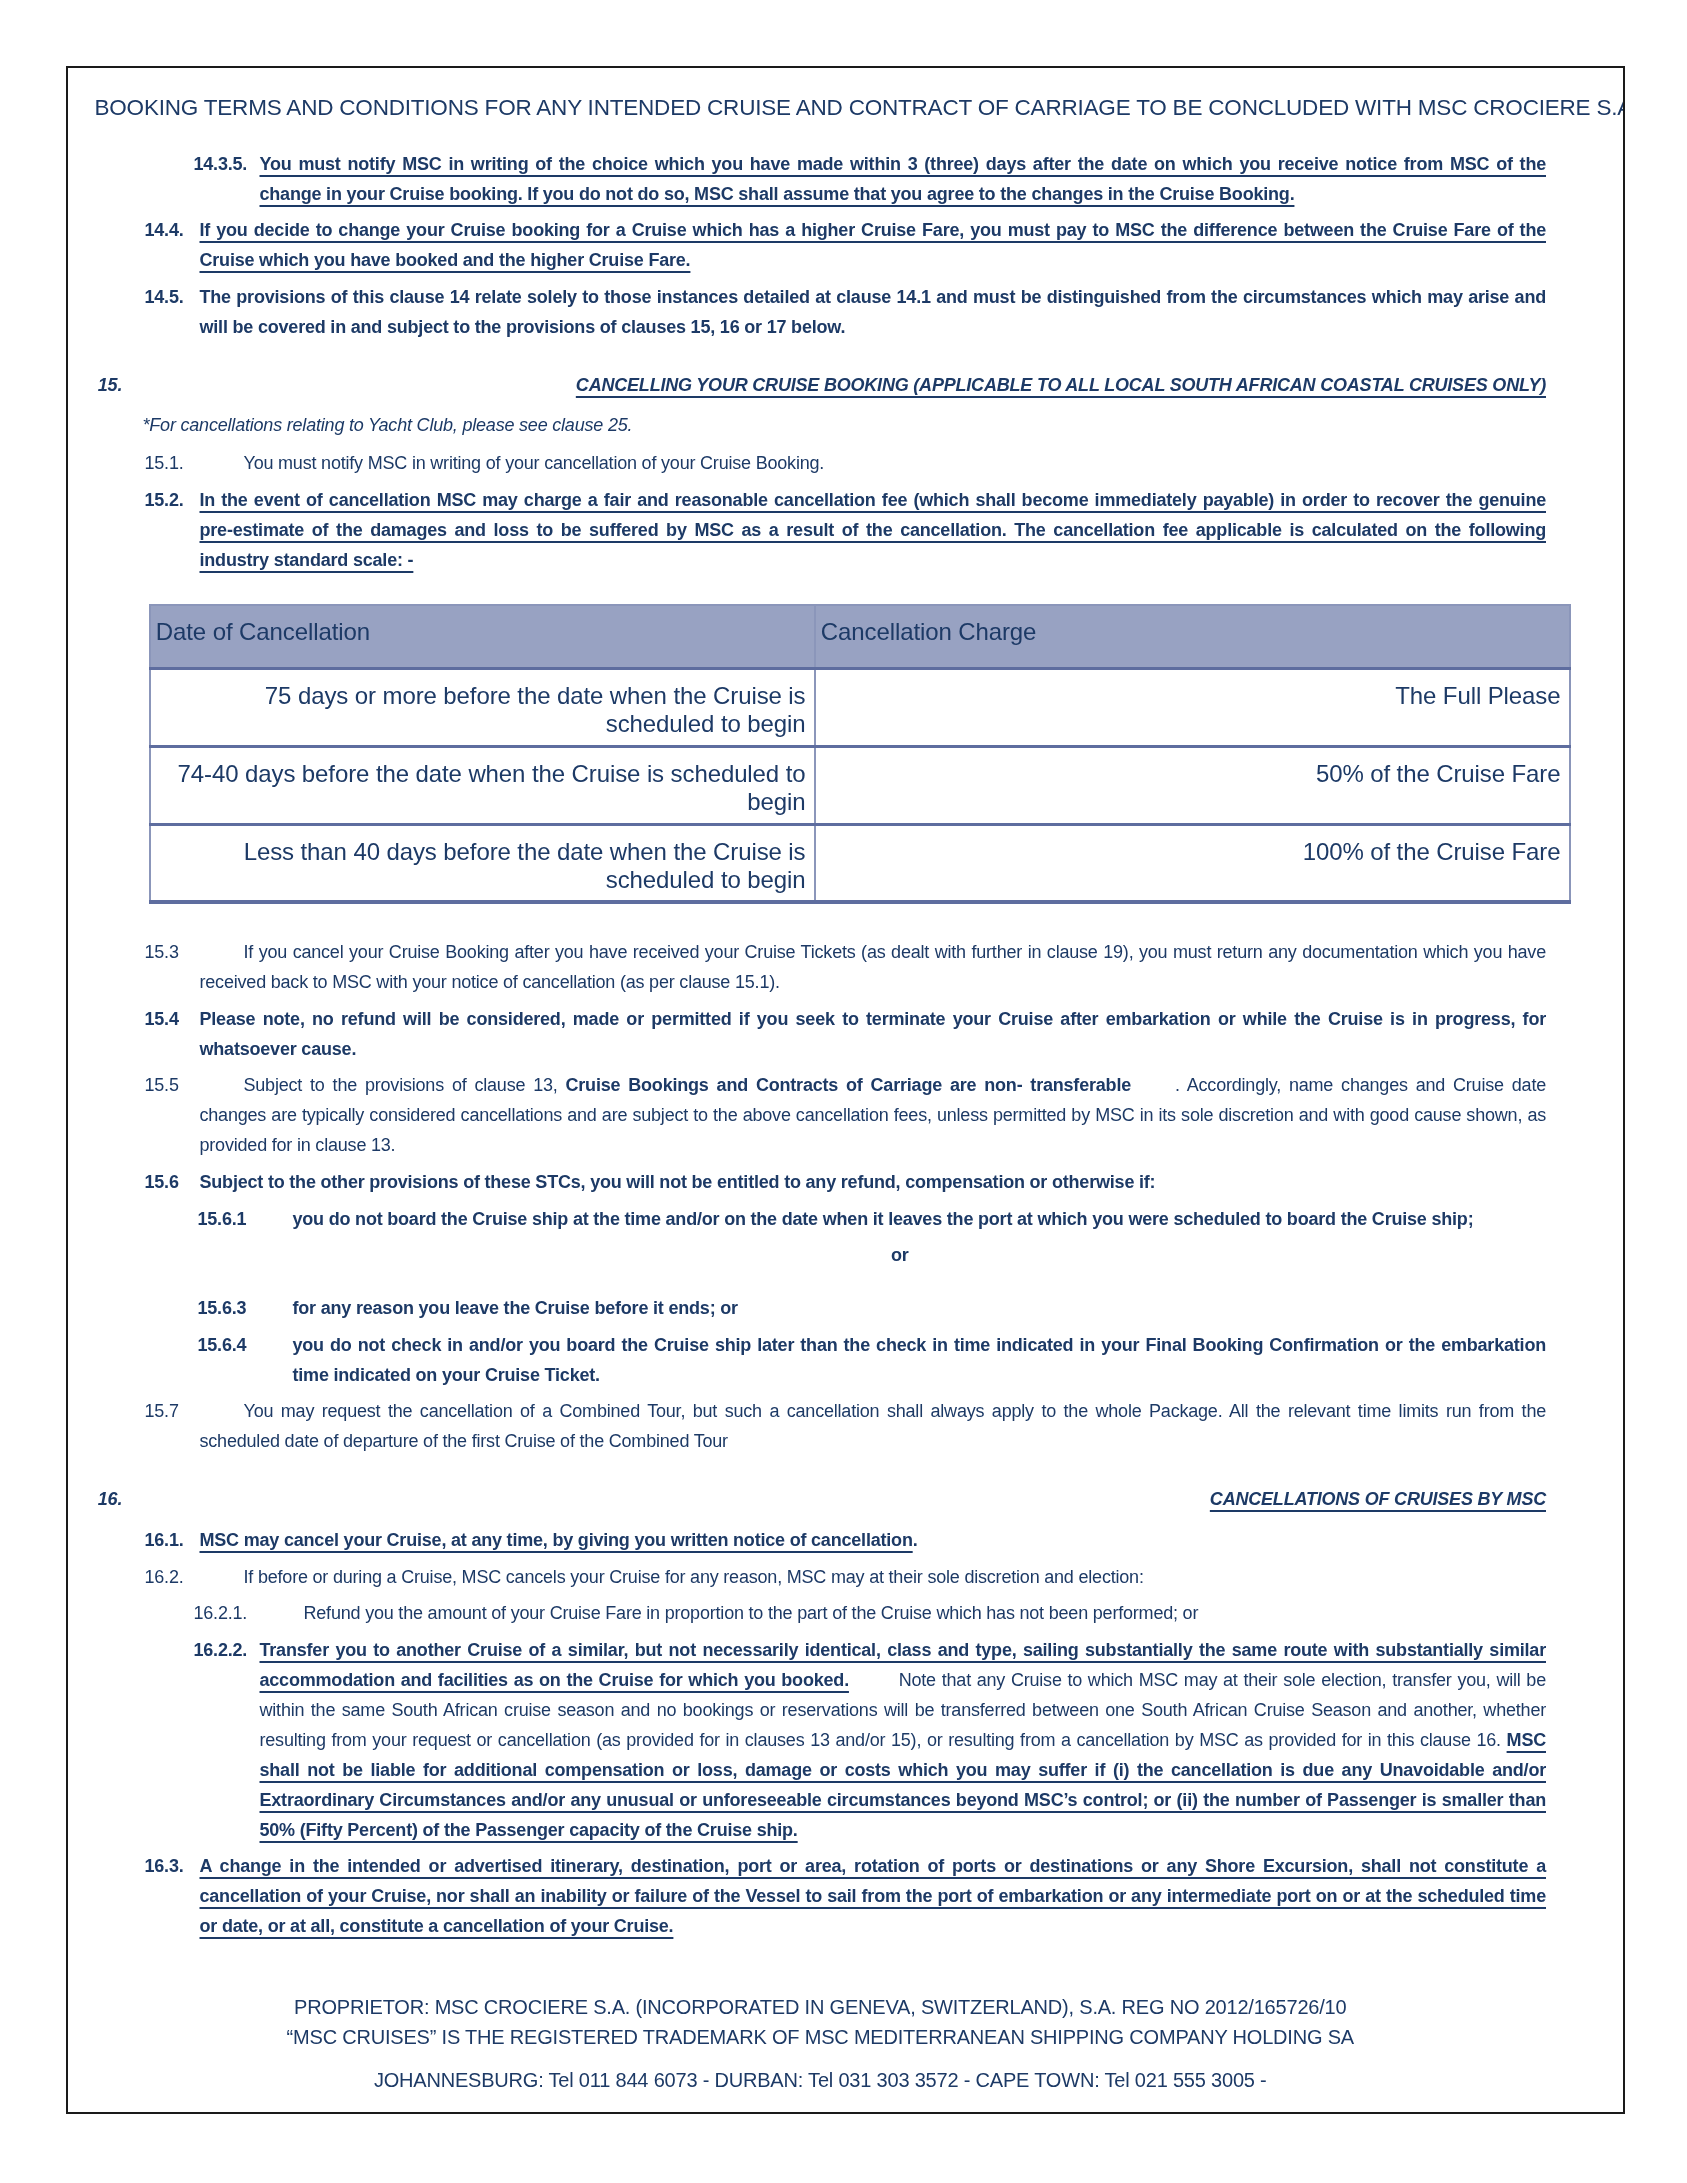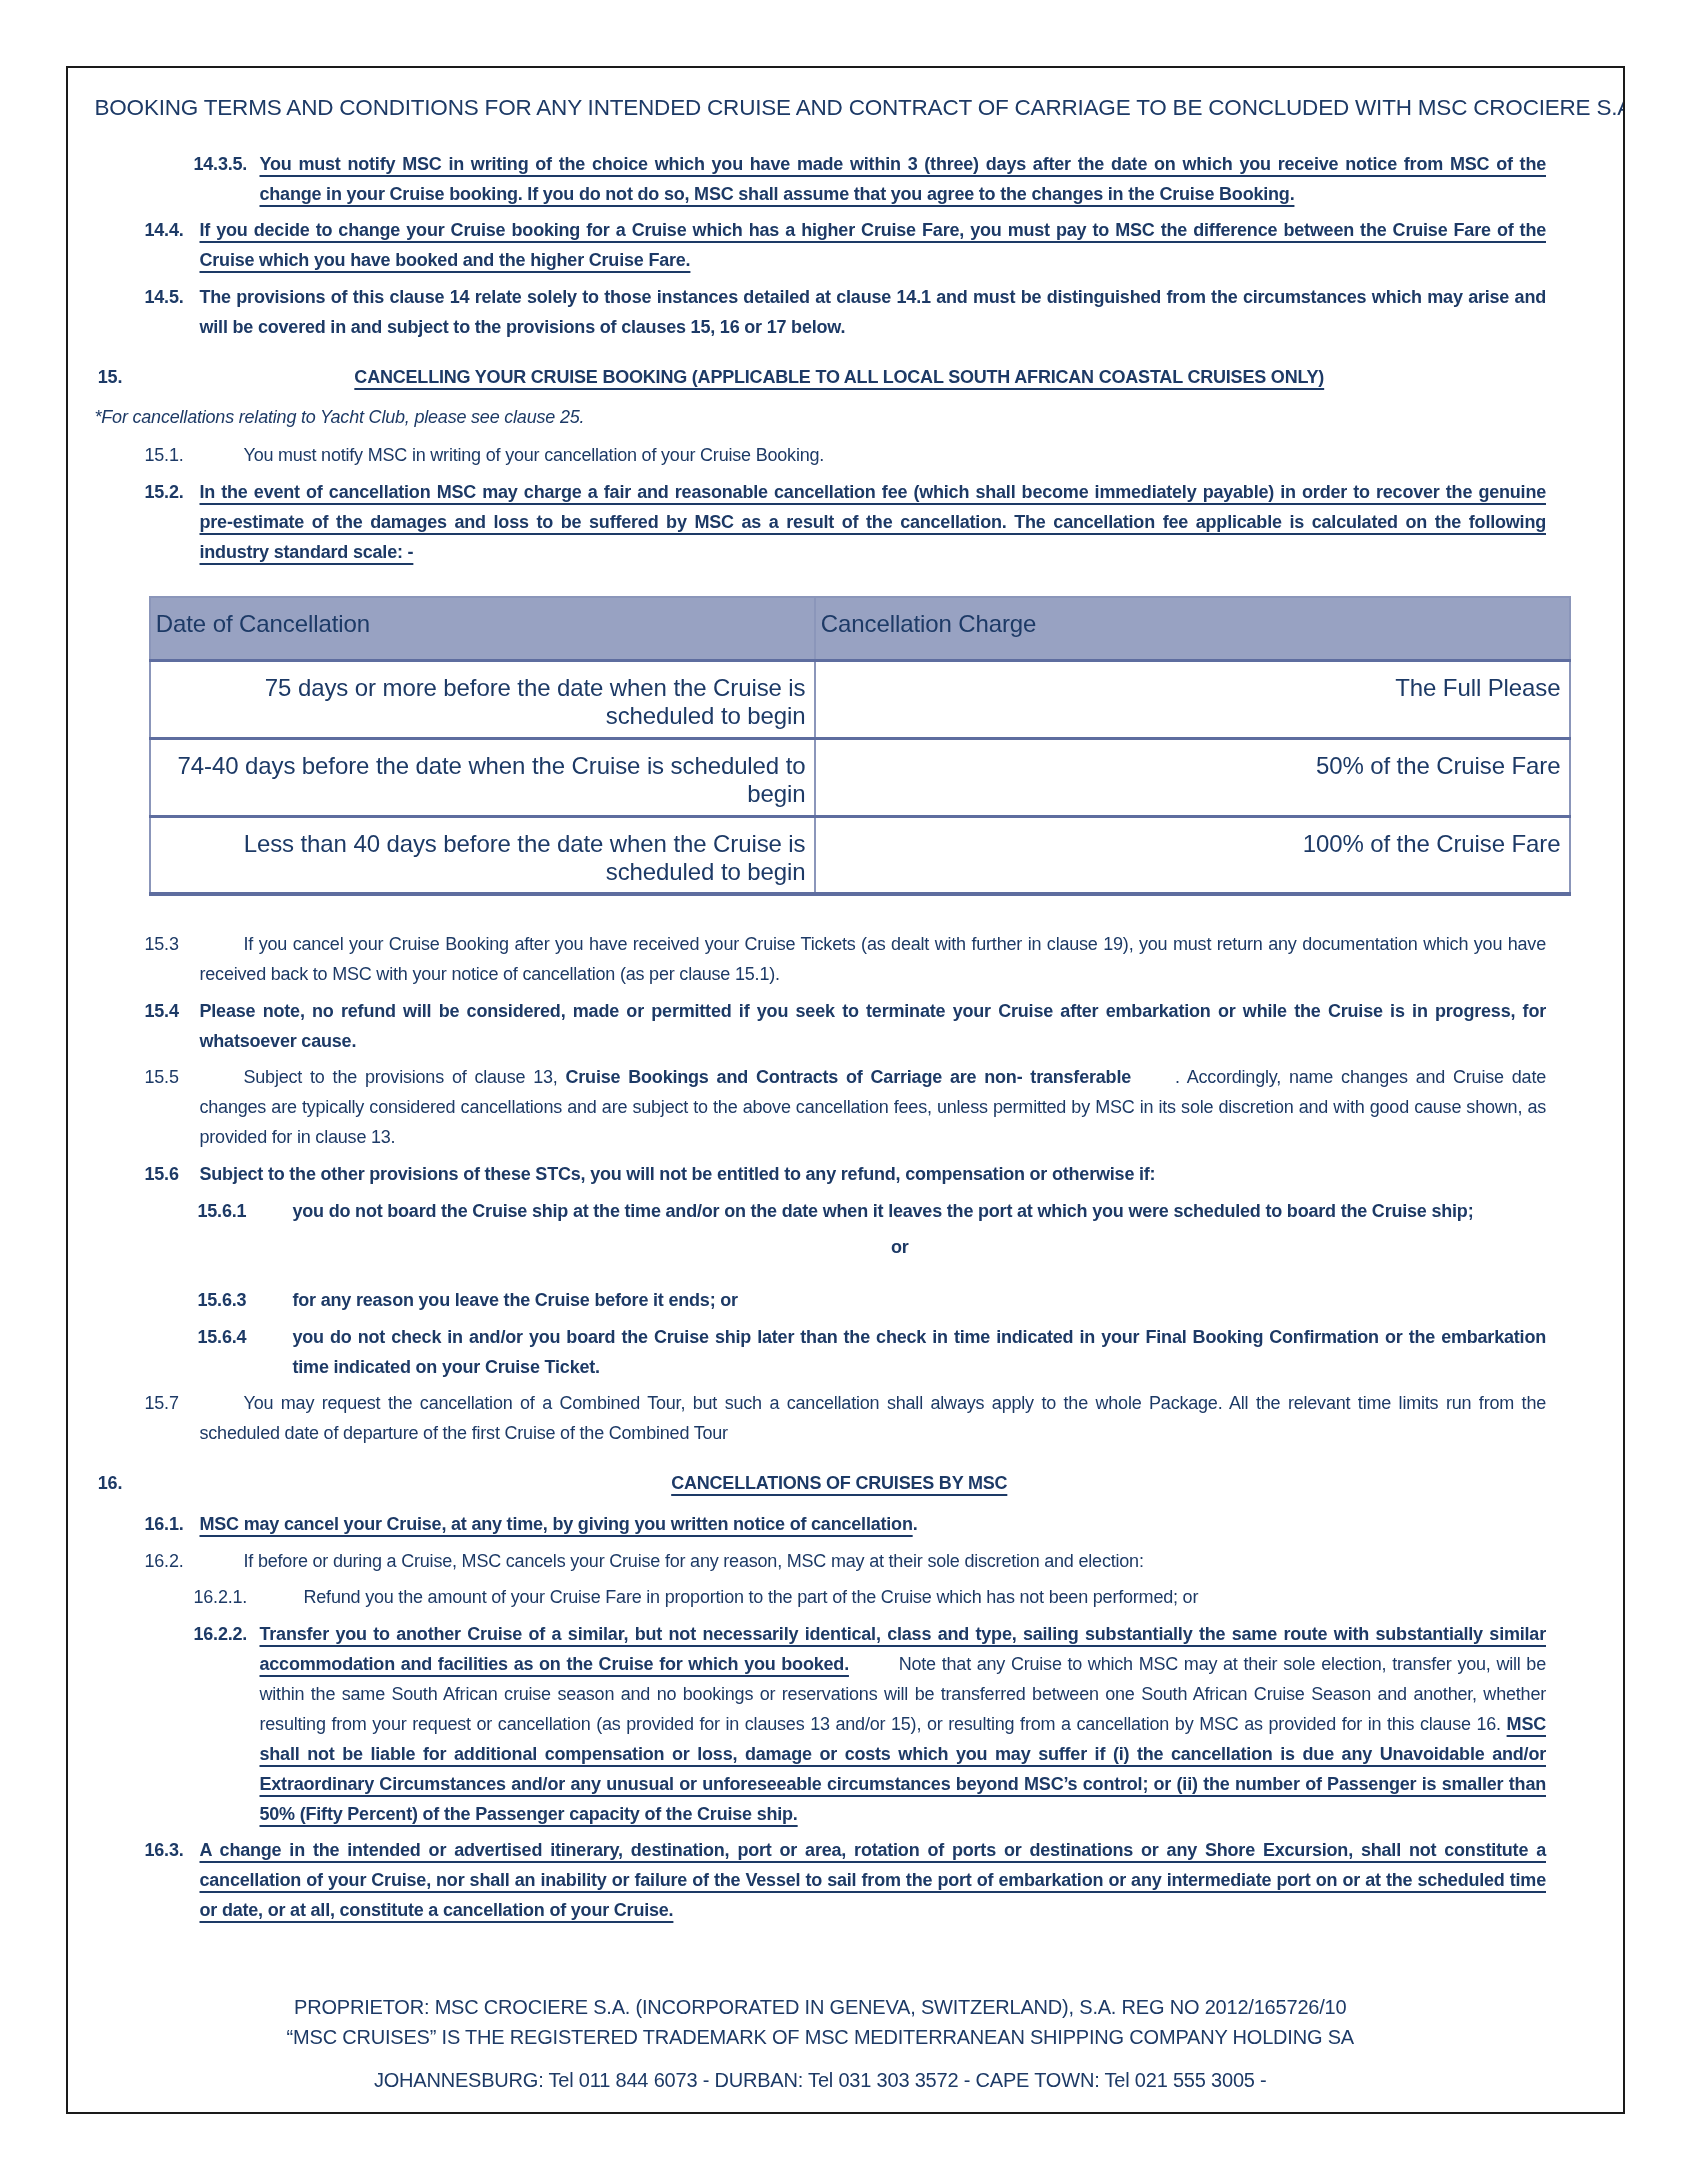--- a/index.html
+++ b/index.html
@@ -31,26 +31,26 @@
   
   .clause {
     position:relative;
     font-size:18px;
     line-height:30px;
     margin-bottom:6.6px;
     text-align:justify;
     letter-spacing:-0.2px;
   }
   .clause .num { position:absolute; top:0; }
-  .lvl0 { padding-left:0; }
+  .lvl0 { padding-left:0;margin-left:48px; }
   .lvl1 { padding-left:38px; }  .lvl1 .num { left:3.3px; }
   .lvl2 { padding-left:105px; } .lvl2 .num { left:50px; }
   .lvl3 { padding-left:165px; } .lvl3 .num { left:99px; }
   .lvl4 { padding-left:198px; } .lvl4 .num { left:103px; }
-  .heading { margin-top:20px; margin-bottom:10.6px; text-align:center; }
+  .heading { margin-top:28px; margin-bottom:10.6px; text-align:right;font-style:italic; }
   .note { text-align:left; margin-bottom:8px; }
   .orline { padding-left:159px; text-align:center; margin-bottom:23px; }
   .seg { }
   .seg-bu { font-weight:bold; text-decoration:underline; text-decoration-thickness:2px; text-underline-offset:4.6px; }
   .seg-b  { font-weight:bold; }
   .seg-r  { font-weight:normal;margin-left:44px; }
   .seg-i  { font-style:italic; }
   .num.bold { font-weight:bold; }
   
   table.cxl {

